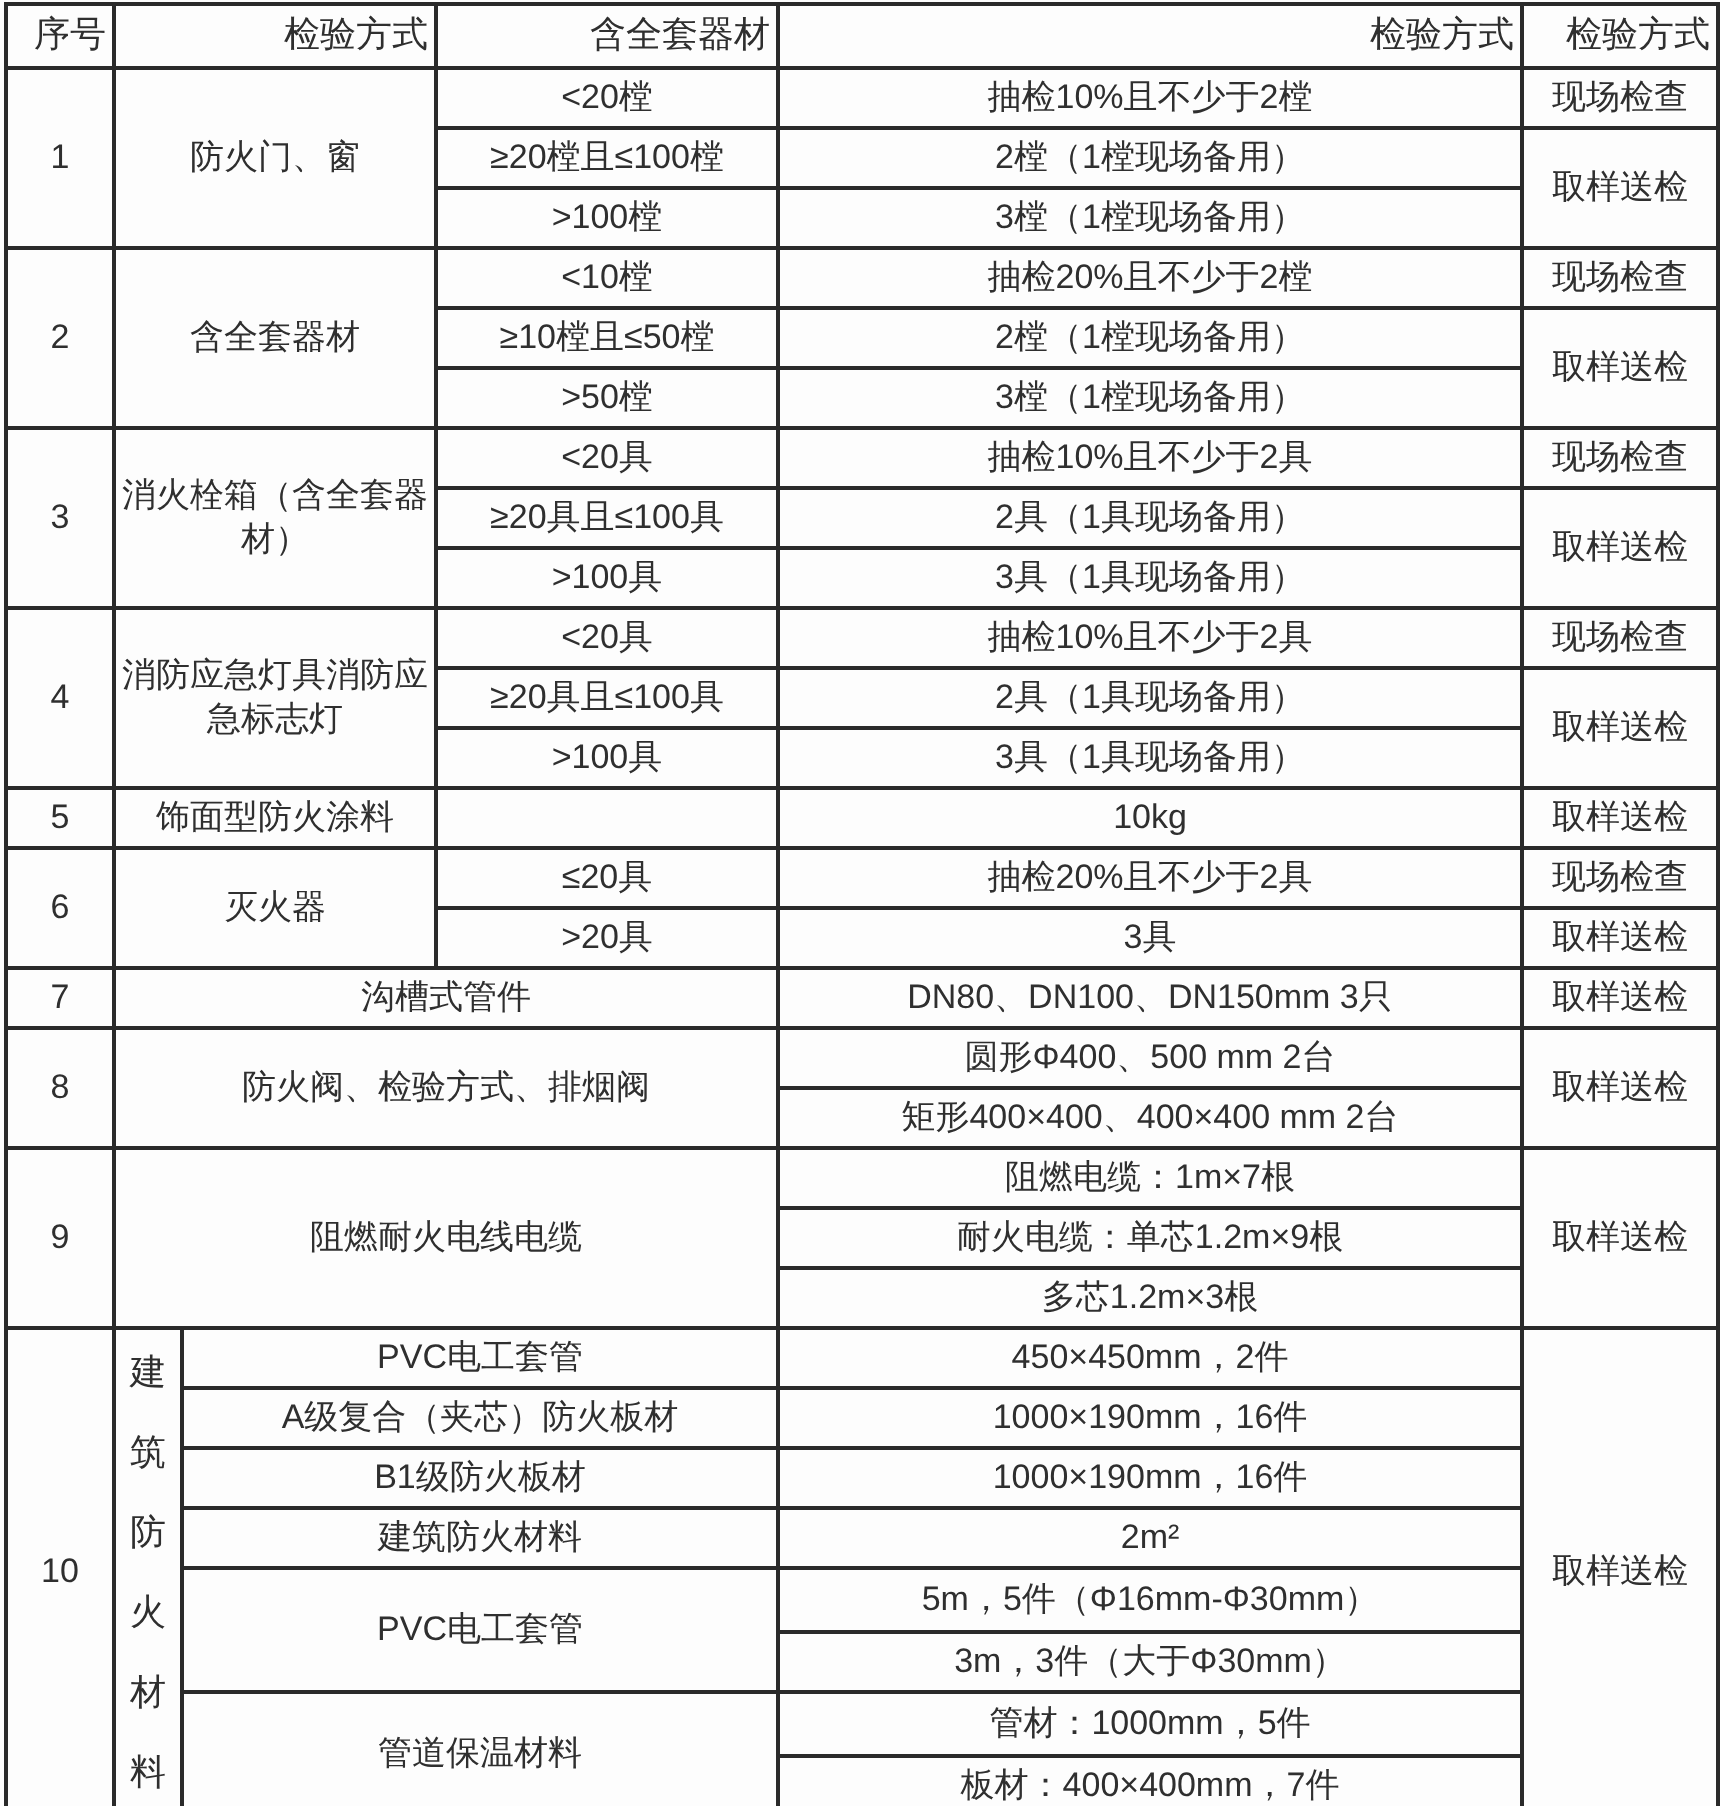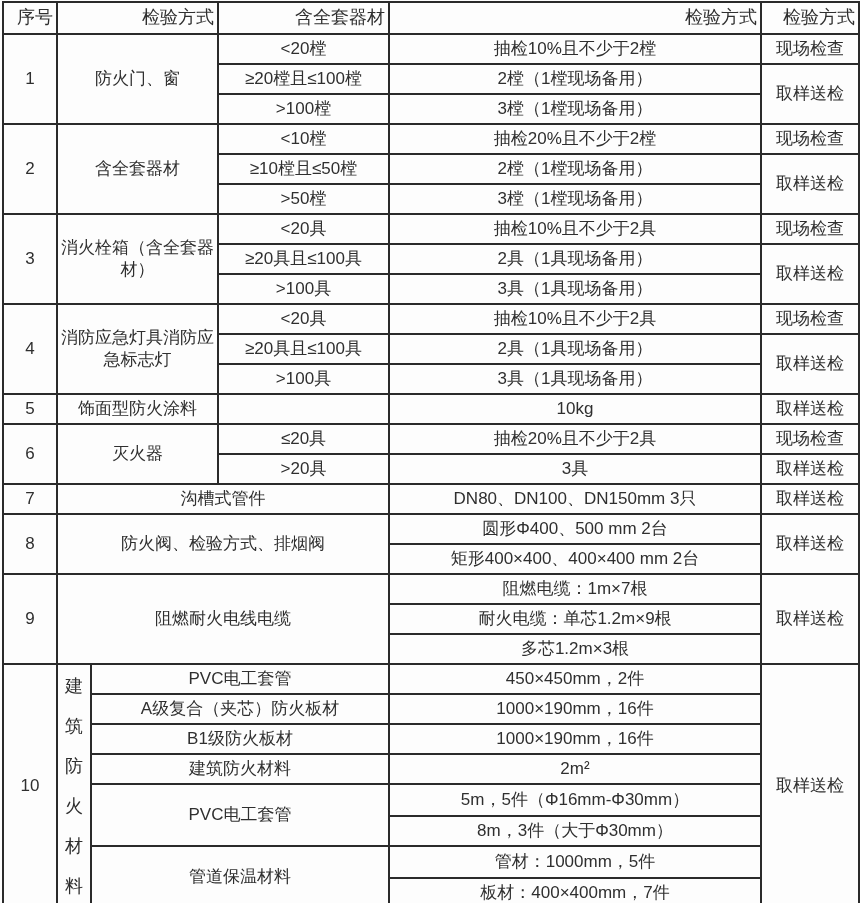--- a/index.html
+++ b/index.html
@@ -207,21 +207,21 @@
     </tr>
     <tr class="drow">
       <td colspan="2">建筑防火材料</td>
       <td>2m²</td>
     </tr>
     <tr class="drow">
       <td colspan="2" rowspan="2">PVC电工套管</td>
       <td>5m，5件（Φ16mm-Φ30mm）</td>
     </tr>
     <tr class="drow">
-      <td>8m，3件（大于Φ30mm）</td>
+      <td>3m，3件（大于Φ30mm）</td>
     </tr>
     <tr class="drow">
       <td colspan="2" rowspan="2">管道保温材料</td>
       <td>管材：1000mm，5件</td>
     </tr>
     <tr class="drow">
       <td>板材：400×400mm，7件</td>
     </tr>
   </tbody>
     </table>

